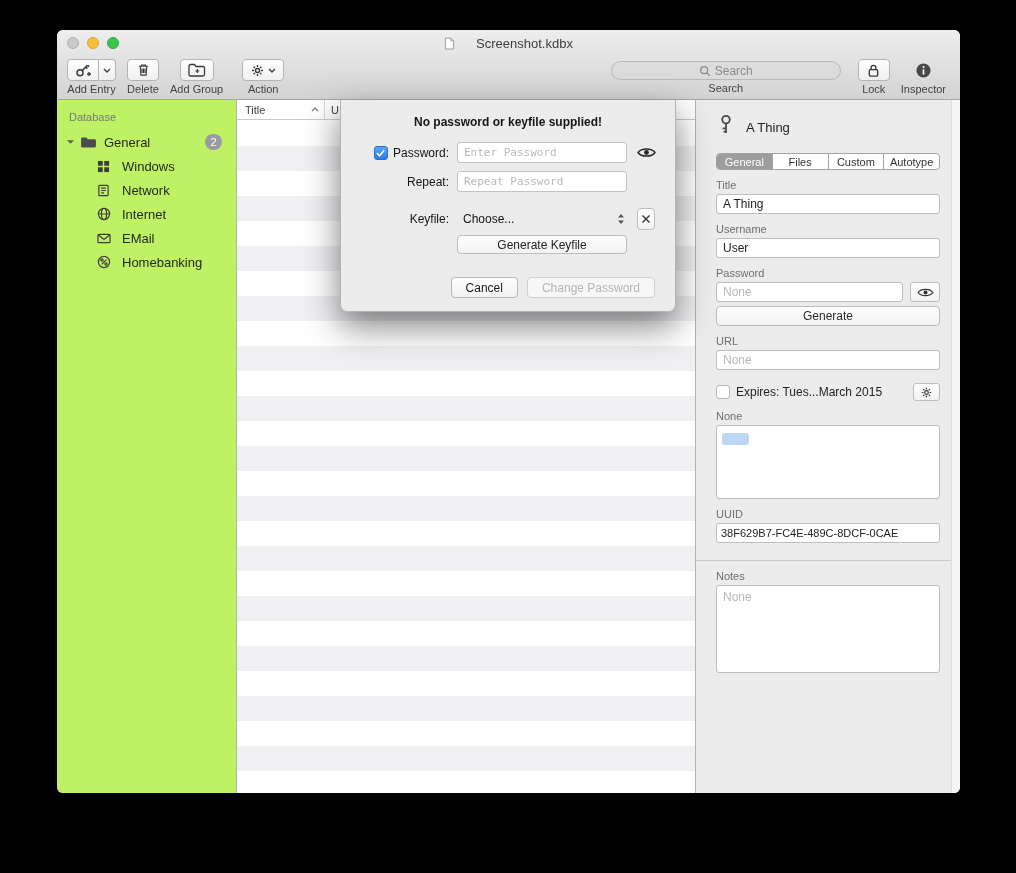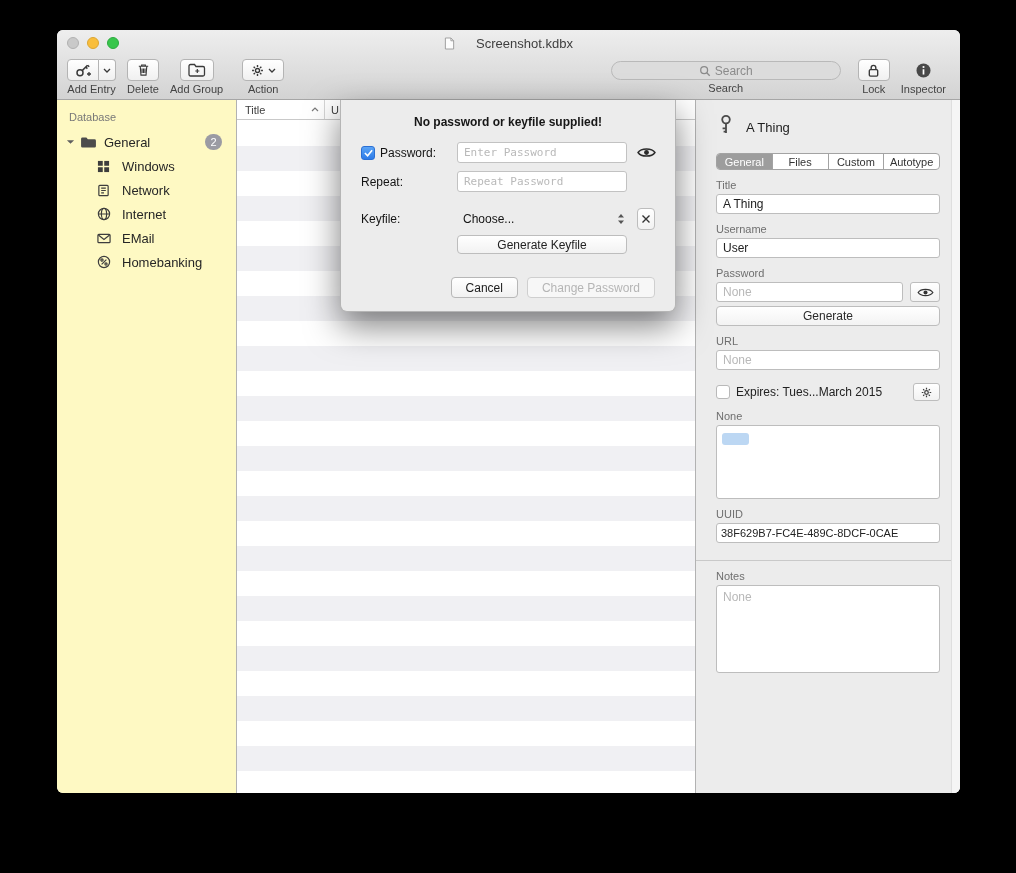--- a/index.html
+++ b/index.html
@@ -26,21 +26,21 @@
   .seg-r { border-radius:0 4px 4px 0; min-width:17px; padding:0 4px; border-left:none; }
   .tlabel { font-size:11px; color:#434343; margin-top:2px; white-space:nowrap; }
   .tspacer { flex:1; }
   .searchfield { width:230px; height:19px; border-radius:10px; background:#dcdcdc; border:1px solid #b9b9b9; display:flex; align-items:center; justify-content:center; gap:4px; margin-top:2px; }
   .search-ph { font-size:12px; color:#8b8b8b; }
   .iconbtn { height:22px; background:transparent; border:none; display:flex; align-items:center; justify-content:center; padding:0 4px; }
 
   
   .content { position:absolute; top:70px; left:0; right:0; bottom:0; display:flex; }
 
-  .sidebar { width:180px; background:#fef9c3; border-right:1px solid #b2b2b2; padding-top:6px; flex:none; }
+  .sidebar { width:180px; background:#bef264; border-right:1px solid #b2b2b2; padding-top:6px; flex:none; }
   .side-header { font-size:11px; color:#787878; padding:5px 12px 7px; }
   .tree-row { height:24px; display:flex; align-items:center; font-size:13px; color:#262626; }
   .tree-row.root { padding-left:9px; }
   .disclosure { width:11px; display:flex; align-items:center; }
   .sicon { width:18px; display:flex; align-items:center; margin:0 6px 0 3px; flex:none; }
   .tree-label { white-space:nowrap; }
   .badge { margin-left:auto; margin-right:14px; min-width:17px; height:16px; border-radius:9px; background:#9b9ba3; color:#fff; font-size:11px; display:flex; align-items:center; justify-content:center; padding:0 4px; }
   .tree-row.child { padding-left:40px; }
   .tree-row.child .sicon { margin:0 7px 0 0; }
 
@@ -76,21 +76,21 @@
   .field.uuid { font-size:11px; white-space:nowrap; overflow:hidden; padding:0 4px; }
   .divider { height:1px; background:#c9c9c9; margin:17px -20px 0; }
   .notes { width:100%; height:88px; border:1px solid #bdbdbd; border-radius:3px; background:#fff; font-size:12px; font-family:inherit; padding:4px 6px; resize:none; color:#222; }
   .notes::placeholder { color:#b8b8b8; }
   .scrollstrip { position:absolute; top:0; right:0; bottom:0; width:9px; background:#f5f5f5; border-left:1px solid #dedede; }
 
   
   .dialog { position:absolute; left:283px; top:70px; width:336px; background:#ececec; border:1px solid #b5b5b5; border-top:none; border-radius:0 0 7px 7px; box-shadow:0 14px 34px rgba(0,0,0,.5); padding:15px 0 13px; z-index:40; }
   .dlg-msg { text-align:center; font-size:12px; font-weight:600; color:#161616; margin-bottom:13px; }
   .dlg-row { display:flex; align-items:center; padding:0 20px; margin-bottom:8px; }
-  .dlg-labelcell { width:88px; display:flex; align-items:center; justify-content:flex-start; gap:5px; flex:none; margin-right:8px; }
+  .dlg-labelcell { width:88px; display:flex; align-items:center; justify-content:flex-end; gap:5px; flex:none; margin-right:8px; }
   .dlg-label { font-size:12px; color:#141414; white-space:nowrap; }
   .dfield { width:170px; height:21px; border:1px solid #c2c2c2; border-radius:3px; font-family:"DejaVu Sans Mono",monospace; font-size:11px; padding:0 6px; color:#222; background:#fff; flex:none; }
   .dfield::placeholder { color:#b9b9b9; }
   .eyebtn { margin-left:10px; width:26px; height:20px; background:transparent; border:none; display:flex; align-items:center; justify-content:center; }
   .dlg-row.keyfile { margin-top:16px; margin-bottom:5px; }
   .popup { width:170px; height:20px; display:flex; align-items:center; justify-content:space-between; padding:0 2px 0 6px; font-size:12px; color:#141414; flex:none; }
   .xbtn { margin-left:10px; width:26px; height:22px; background:linear-gradient(#fff,#f2f2f2); border:1px solid #bdbdbd; border-radius:4px; display:flex; align-items:center; justify-content:center; }
   .genkey { width:170px; height:19px; background:linear-gradient(#fff,#f2f2f2); border:1px solid #bdbdbd; border-radius:4px; font-size:12px; color:#222; font-family:inherit; flex:none;text-align:center; }
   .dlg-actions { display:flex; justify-content:flex-end; gap:9px; padding:15px 20px 0; }
   .dlgbtn { height:21px; padding:0 14px; background:linear-gradient(#fff,#f1f1f1); border:1px solid #b7b7b7; border-radius:4px; font-size:12px; color:#1b1b1b; font-family:inherit; }

